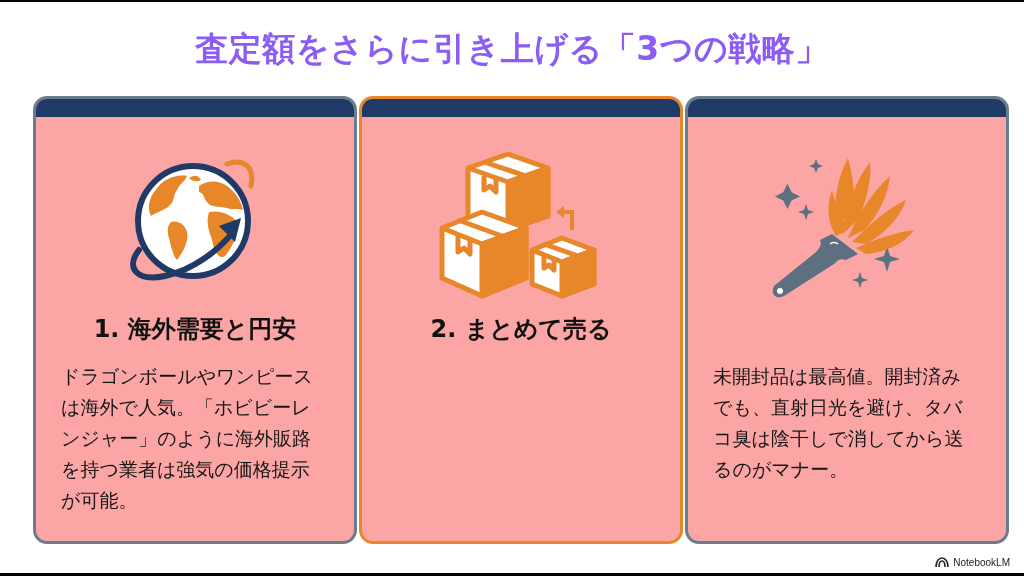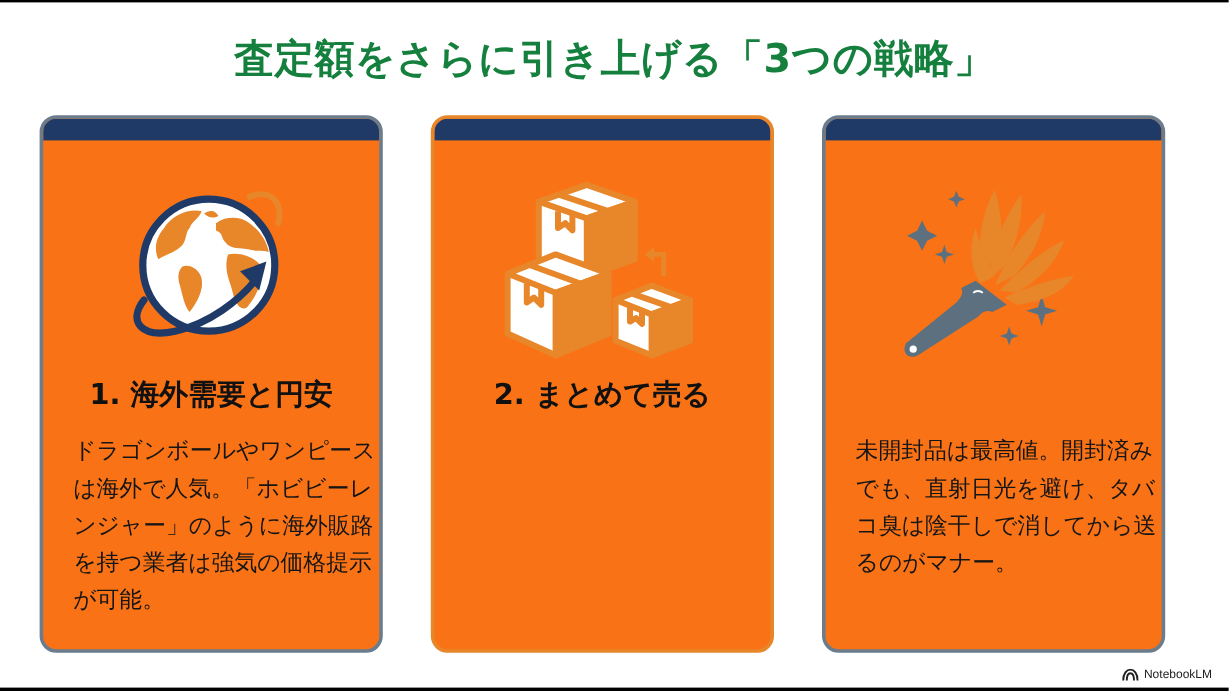--- a/index.html
+++ b/index.html
@@ -2,25 +2,25 @@
 <html><head>
 <meta charset="utf-8">
 <style>
   * { box-sizing: border-box; margin: 0; padding: 0; }
   html, body { width: 1024px; height: 576px; overflow: hidden; background: #ffffff; }
   body { position: relative; font-family: "DejaVu Sans", "Liberation Sans", sans-serif; color: #111111; }
   .bar-top { position: absolute; left: 0; top: 0; width: 1024px; height: 2px; background: #000; }
   .bar-bottom { position: absolute; left: 0; bottom: 0; width: 1024px; height: 3px; background: #000; }
   .title {
     position: absolute; left: 0; top: 27px; width: 1024px; text-align: center;
-    font-size: 33px; font-weight: bold; letter-spacing: 0.5px; color: #15803d;
+    font-size: 33px; font-weight: bold; letter-spacing: 0.5px; color: #8b5cf6;
   }
   .card {
-    position: absolute; top: 96px; height: 448px; width: 286px;
-    border: 3px solid #6b7d8d; border-radius: 14px; background: #f97316; overflow: hidden;
+    position: absolute; top: 96px; height: 448px; width: 324px;
+    border: 3px solid #6b7d8d; border-radius: 14px; background: #fca5a5; overflow: hidden;
   }
   .card.highlight { border-color: #e8862a; }
   .card .header-bar { position: absolute; left: 0; top: 0; width: 100%; height: 18px; background: #1f3a66; }
   .card .icon-wrap { position: absolute; left: 0; top: 42px; width: 100%; height: 170px; display: flex; justify-content: center; align-items: center; }
   .card .heading {
     position: absolute; left: 0; top: 214px; width: 100%; text-align: center;
     font-size: 24px; font-weight: bold; color: #111;
   }
   .card .body {
     position: absolute; left: 25px; top: 262px; width: 258px;

